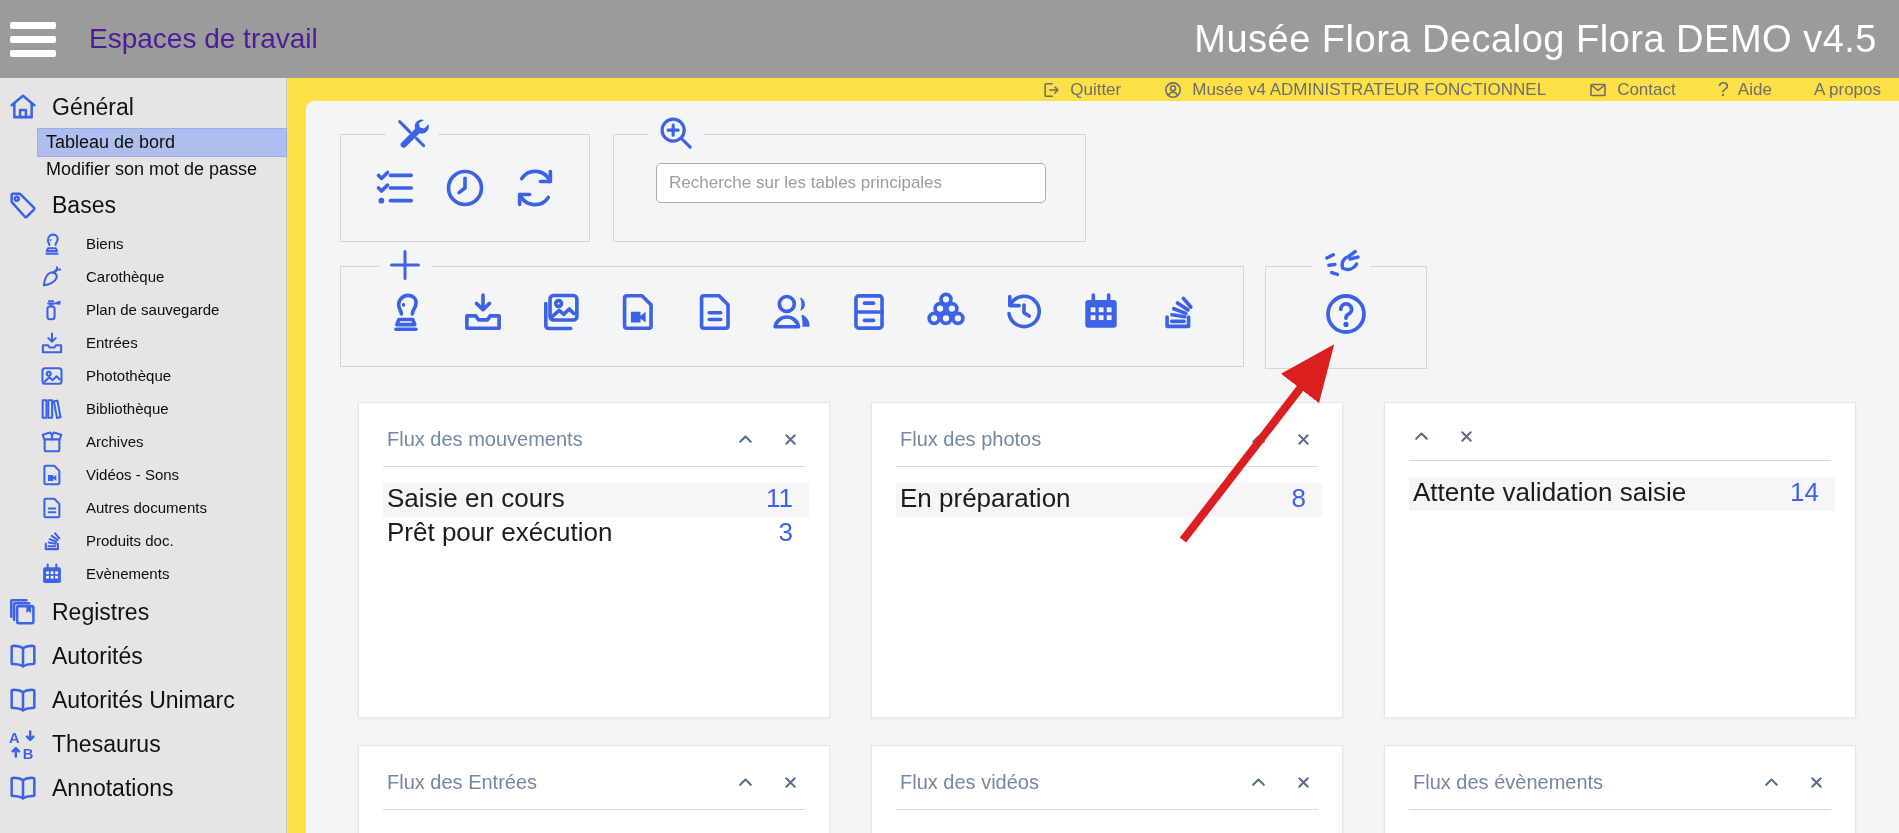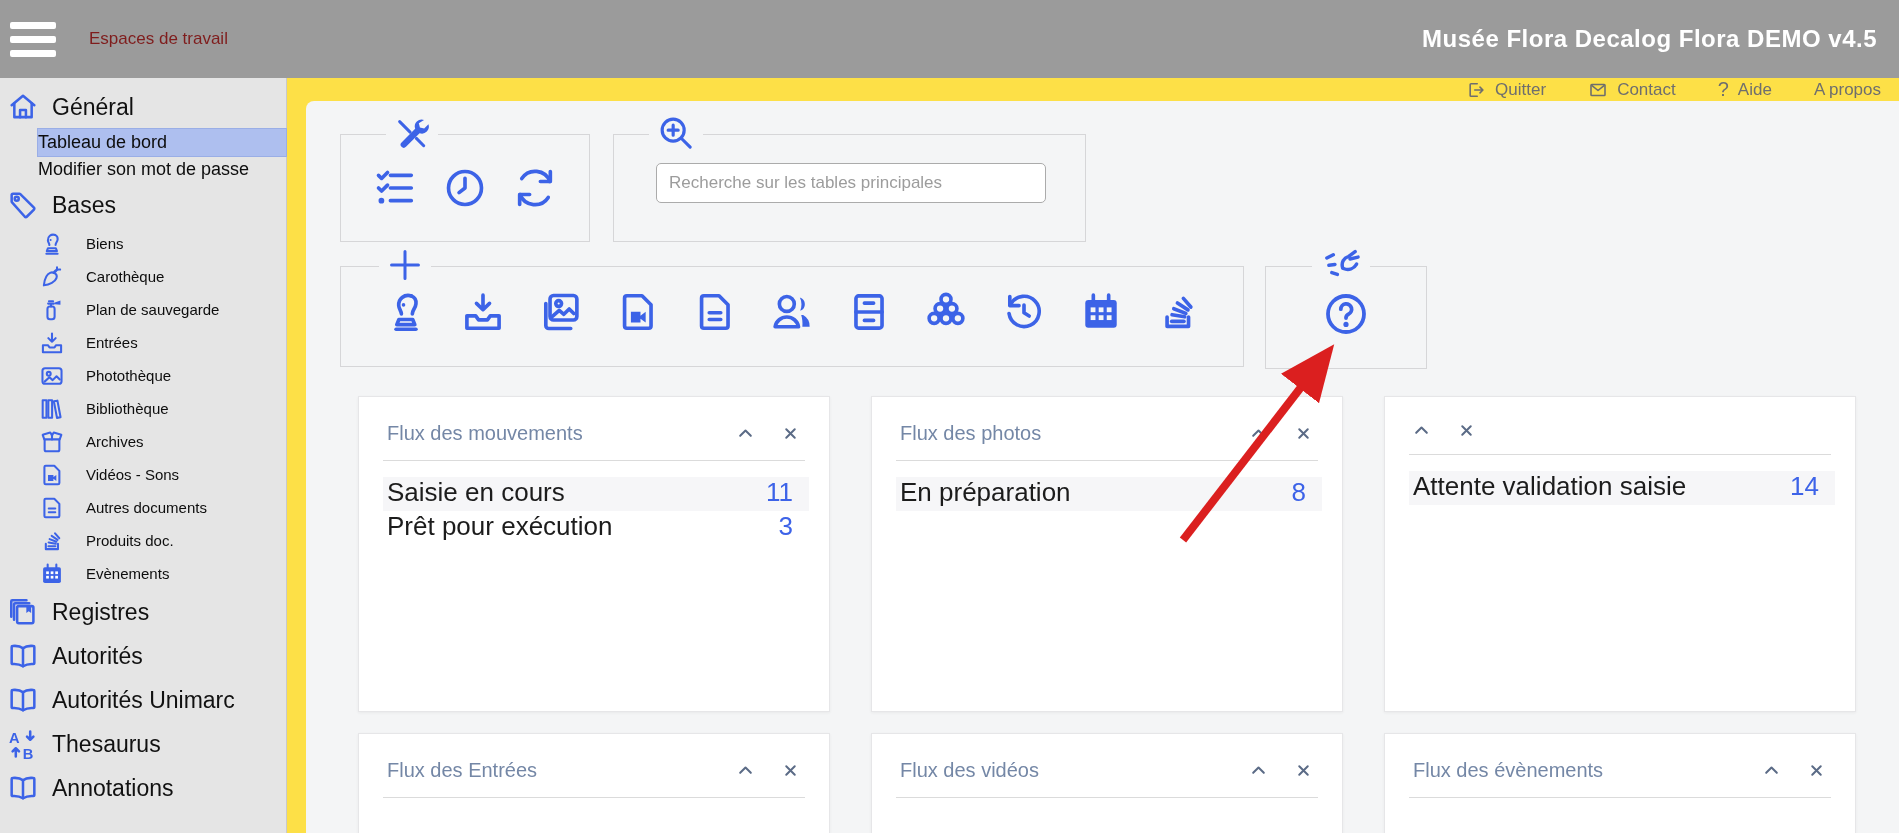--- a/index.html
+++ b/index.html
@@ -13,28 +13,28 @@
   svg.ic path, svg.ic circle, svg.ic rect, svg.ic line, svg.ic polyline {
     fill:none; stroke:currentColor; stroke-width:1.9; stroke-linecap:round; stroke-linejoin:round;
   }
   svg.ic .fill { fill:currentColor; stroke:none; }
   svg.ic text { fill:currentColor; stroke:none; font-family:"Liberation Sans",sans-serif; font-weight:bold; }
   .blue { color:#3C63E7; }
   
   .topbar { height:78px; background:#9B9B9B; display:flex; align-items:center; padding:0 22px 0 10px; }
   .burger { width:46px; display:flex; flex-direction:column; gap:7px; cursor:pointer; }
   .burger span { display:block; height:7px; background:#fff; border-radius:2px; }
-  .workspace { color:#7f1d1d; font-size:17px; margin-left:33px; }
-  .apptitle { margin-left:auto; color:#fff; font-size:24px; font-weight:bold; letter-spacing:.5px; }
+  .workspace { color:#4c1d95; font-size:28px; margin-left:33px; }
+  .apptitle { margin-left:auto; color:#fff; font-size:38px; font-weight:normal; letter-spacing:.5px; }
   
   .layout { display:flex; height:755px; }
   .sidebar { width:287px; flex:0 0 287px; border-right:1px solid #C9C9C9; background:#e5e5e5; padding-top:7px; }
   .nav-section { height:44px; display:flex; align-items:center; gap:13px; padding-left:7px; font-size:23px; color:#111; cursor:pointer; }
   .nav-section svg { width:32px; height:32px; flex:0 0 32px; }
-  .nav-link { height:27px; line-height:27px; font-size:18px; margin-left:38px; padding-left:0; color:#0d0d0d; cursor:pointer; }
+  .nav-link { height:27px; line-height:27px; font-size:18px; margin-left:38px; padding-left:8px; color:#0d0d0d; cursor:pointer; }
   .nav-link.selected { background:#AEBFEF; outline:1px solid #9AAEE6; }
   .nav-sub { height:33px; display:flex; align-items:center; gap:21px; padding-left:39px; font-size:15px; color:#0d0d0d; cursor:pointer; }
   .nav-sub svg { width:26px; height:26px; flex:0 0 26px; }
   
   .main { flex:1; display:flex; flex-direction:column; min-width:0; background:#fde047; }
   .utilitybar { height:44px; display:flex; align-items:center; justify-content:flex-end; gap:42px; padding-right:18px; color:#6E6E6E; font-size:17px; }
   .util { display:flex; align-items:center; gap:9px; cursor:pointer; white-space:nowrap; }
   .util svg { width:20px; height:20px; }
   .util .qmark { font-size:20px; color:#6E6E6E; }
   .panel { flex:1; background:#F4F5F6; margin-left:19px; border-top-left-radius:8px; position:relative; }
@@ -58,21 +58,21 @@
   .create-inner { display:flex; justify-content:space-between; align-items:center; padding:0 42px; margin-top:22px; }
   .create-inner svg { width:46px; height:46px; cursor:pointer; }
   .box-help { width:162px; height:103px; }
   .box-help .legend { top:-26px; left:46px; }
   .box-help .legend svg { width:44px; height:44px; }
   .help-inner { display:flex; justify-content:center; margin-top:23px; }
   .help-inner svg { width:48px; height:48px; cursor:pointer; }
   
   .cards { display:flex; gap:41px; margin:27px 0 0 52px; }
   .cards.second { margin-top:21px; }
-  .card { width:472px; height:316px; background:#fff; border:1px solid #E6E6E8; box-shadow:0 1px 3px rgba(0,0,0,.05); }
+  .card { width:472px; height:316px; background:#fff; border:1px solid #E6E6E8; box-shadow:0 1px 3px rgba(0,0,0,.05);margin-top:6px; }
   .card-head { display:flex; align-items:center; padding:25px 30px 15px 28px; }
   .card-title { flex:1; font-size:20px; color:#7487A6; }
   .card-ctrls { display:flex; align-items:center; gap:28px; color:#5B6B86; }
   .card-ctrls svg { width:17px; height:17px; cursor:pointer; }
   .card-hr { border-top:1px solid #DBDBDB; margin:0 24px; }
   .card-body { padding:16px 20px 0 24px; }
   .crow { display:flex; height:34px; padding:0 16px 0 4px; font-size:26px; color:#1C1C1C; cursor:pointer; }
   .crow.alt { background:#F6F6F8; }
   .crow .val { margin-left:auto; color:#3D63E8; }
   
@@ -249,20 +249,28 @@
     <div class="utilitybar">
       <div class="util">
         <svg class="ic" viewBox="0 0 24 24" style="color:#6E6E6E">
             <path d="M13.5 4.5H6c-.6 0-1 .4-1 1v13c0 .6.4 1 1 1h7.5"></path>
             <path d="M10.5 12H20M16.8 8.5 20.3 12l-3.5 3.5"></path>
           </svg>
         <span>Quitter</span>
       </div>
       <div class="util">
         <svg class="ic" viewBox="0 0 24 24" style="color:#6E6E6E">
+            <circle cx="12" cy="12" r="8.6"></circle>
+            <circle cx="12" cy="9.8" r="3"></circle>
+            <path d="M6.8 18.2c1.1-2.6 3-3.9 5.2-3.9s4.1 1.3 5.2 3.9"></path>
+          </svg>
+        <span>Musée v4 ADMINISTRATEUR FONCTIONNEL</span>
+      </div>
+      <div class="util">
+        <svg class="ic" viewBox="0 0 24 24" style="color:#6E6E6E">
             <rect x="3.6" y="5.4" width="16.8" height="13.2" rx="1"></rect>
             <path d="M4.8 6.8 12 12.6l7.2-5.8"></path>
           </svg>
         <span>Contact</span>
       </div>
       <div class="util">
         <span class="qmark">?</span>
         <span>Aide</span>
       </div>
       <div class="util">

